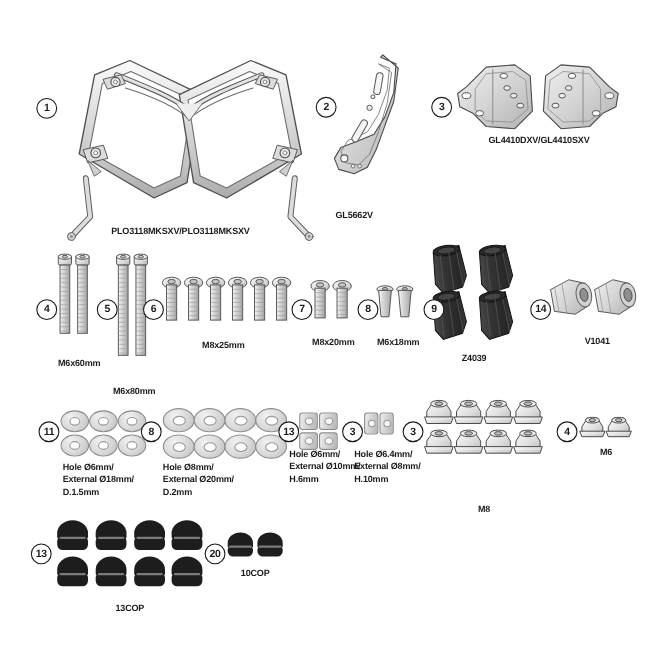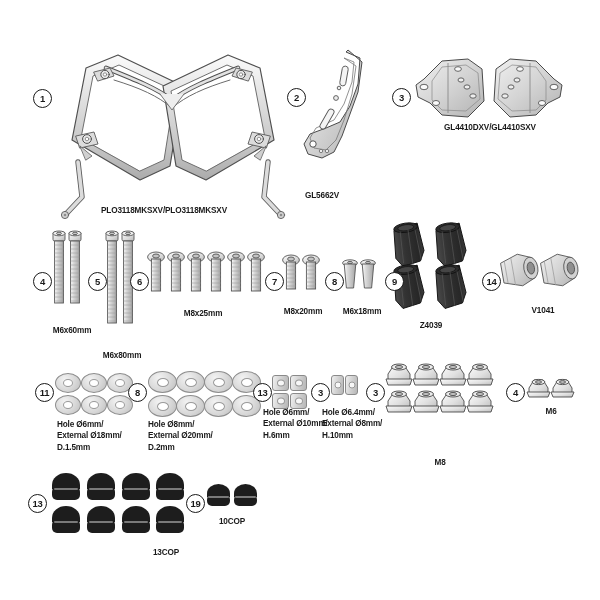--- a/index.html
+++ b/index.html
@@ -626,23 +626,23 @@
           <div class="skirt"></div>
           <div class="seam" style="top:56%"></div>
         </div>
       <div class="cop" style="left:104px;top:33px;width:28px;height:27px;">
         <div class="dome"></div>
           <div class="skirt"></div>
           <div class="seam" style="top:56%"></div>
         </div>
     </div>
   </div>
-  <div class="cap c" style="left:118px;top:547px;margin-left:48px;">13COP</div>
-
-  <div class="callout" style="left:186px;top:494px;">19</div>
+  <div class="cap c" style="left:118px;top:547px;">13COP</div>
+
+  <div class="callout" style="left:186px;top:494px;">20</div>
   <div class="part" style="left:207px;top:484px;">
     <div style="position:relative;width:50px;height:24px;">
       <div class="cop" style="left:0px;top:0px;width:23px;height:22px;">
         <div class="dome"></div>
           <div class="skirt"></div>
           <div class="seam" style="top:56%"></div>
         </div>
       <div class="cop" style="left:27px;top:0px;width:23px;height:22px;">
         <div class="dome"></div>
           <div class="skirt"></div>

